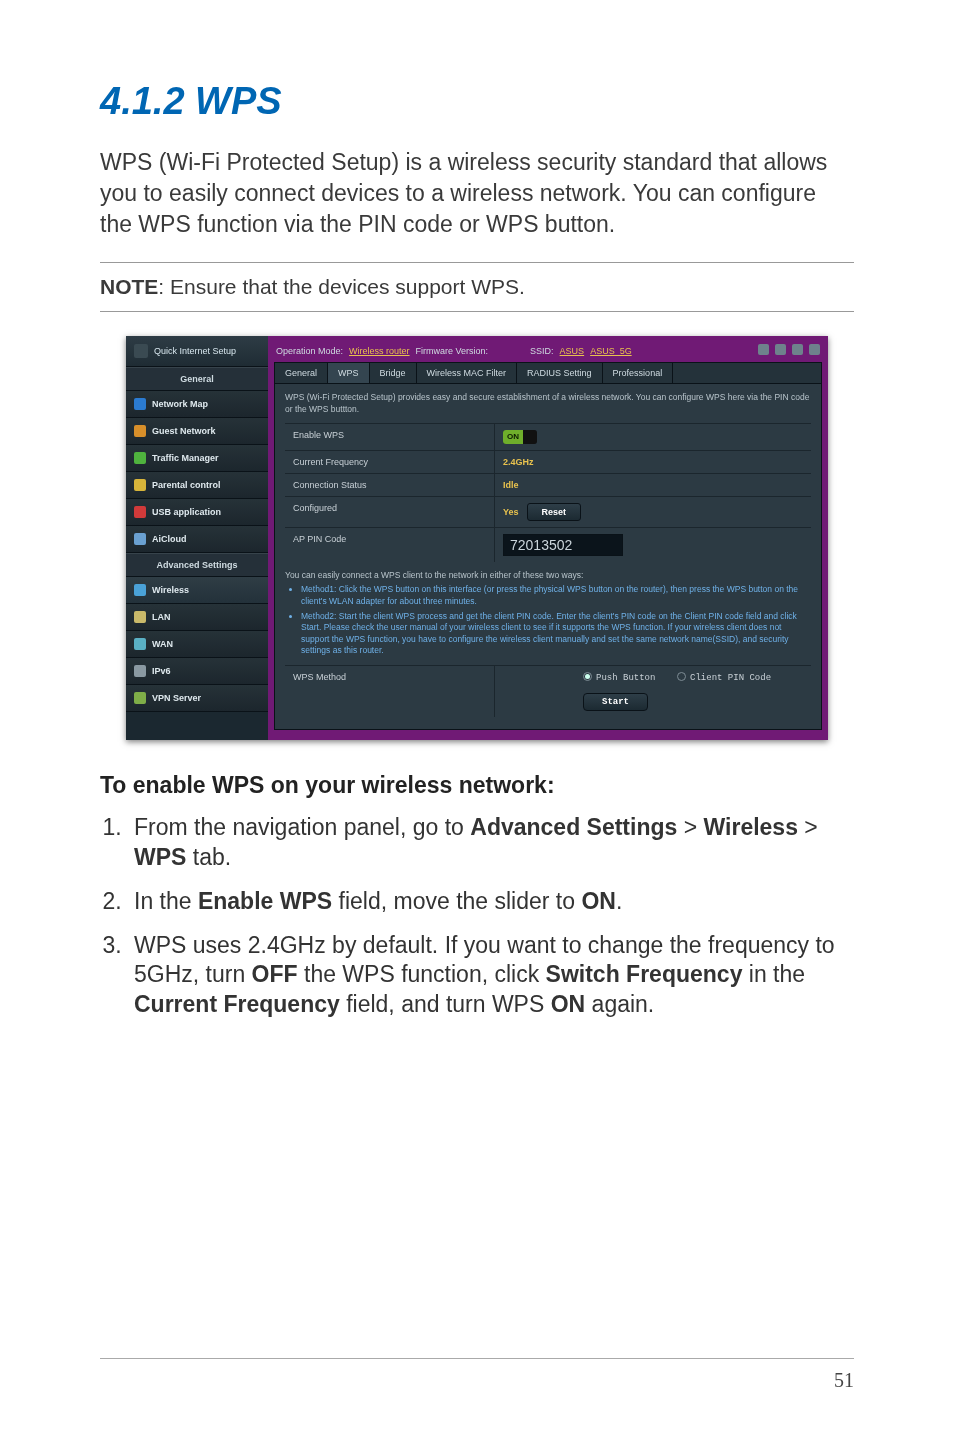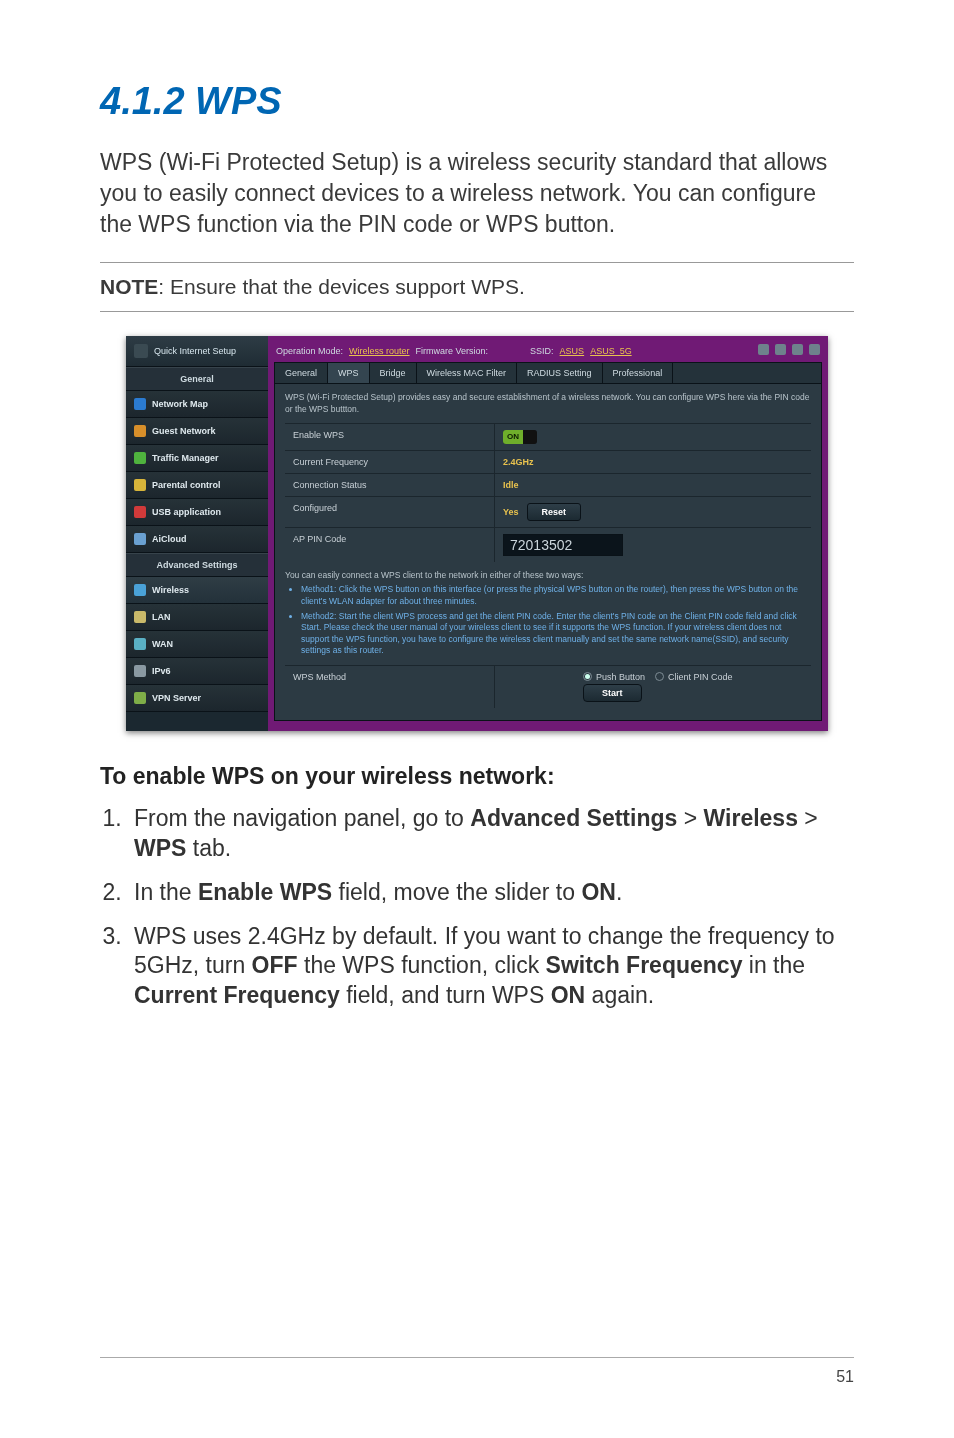--- a/index.html
+++ b/index.html
@@ -174,48 +174,49 @@
   .method-row {
     border-top:1px solid #1b262d; margin-top:8px;
   }
   .radio { display:inline-block; width:9px; height:9px; border:1px solid #7d8c94; border-radius:50%; margin-right:4px; vertical-align:-1px;}
   .radio.checked::after { content:""; display:block; width:5px; height:5px; background:#cfe; border-radius:50%; margin:1px auto;}
   .start-btn {
     background: linear-gradient(#2e3e48,#1c2a32);
     border:1px solid #0a1218; color:#fff; font-size:9px; font-weight:700;
     padding:3px 18px; border-radius:4px; display:inline-block;
   }
-  .method-val { display:flex; flex-direction:column; gap:2px; align-items:flex-start; padding-left:80px;}
+  .method-val { display:flex; flex-direction:column; gap:10px; align-items:flex-start; padding-left:80px;font-family:Liberation Mono, monospace;}
 
   
   h3.subhead {
     font-size: 23px;
     font-weight: 700;
     color: #222;
     margin-bottom: 14px;
   }
   ol.steps {
     list-style: decimal;
     padding-left: 28px;
     font-size: 23px;
     color: #333;
   }
   ol.steps li { margin-bottom: 14px; padding-left: 6px; line-height:1.3;}
   ol.steps b { font-weight:700; }
 
   .page-footer {
     position: absolute;
-    bottom: 52px;
+    bottom: 46px;
     left: 100px;
     right: 100px;
     border-top: 1px solid #aaa;
     padding-top: 10px;
     text-align: right;
-    font-size: 16px;
+    font-size: 20px;
     color: #444;
+    font-family: Liberation Serif, serif;
   }
 </style>
 </head>
 <body>
 
 <h2 class="section-title">4.1.2 WPS</h2>
 
 <p class="intro">WPS (Wi-Fi Protected Setup) is a wireless security standard that allows you to easily connect devices to a wireless network. You can configure the WPS function via the PIN code or WPS button.</p>
 
 <hr class="sep">

